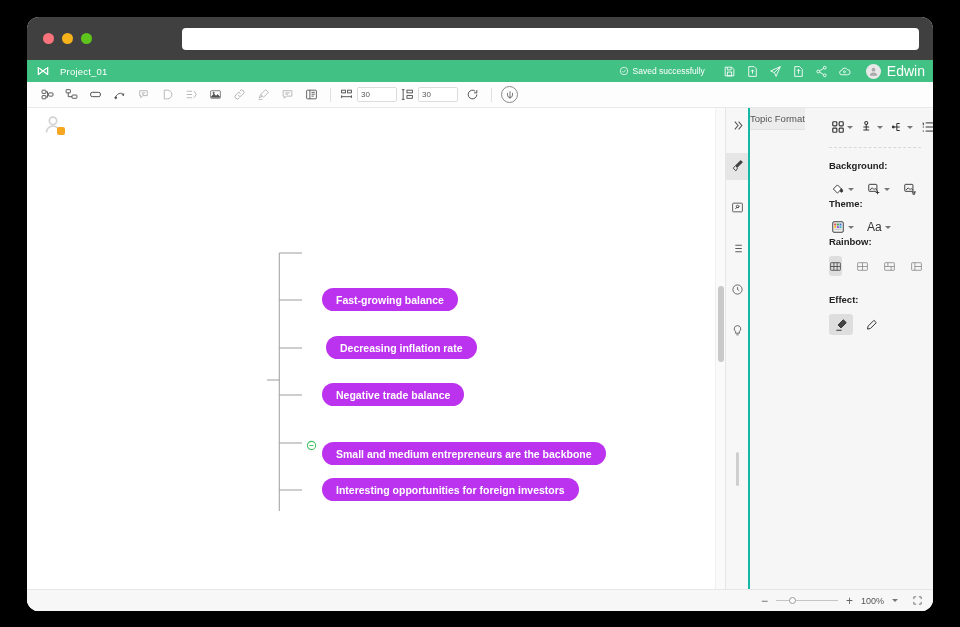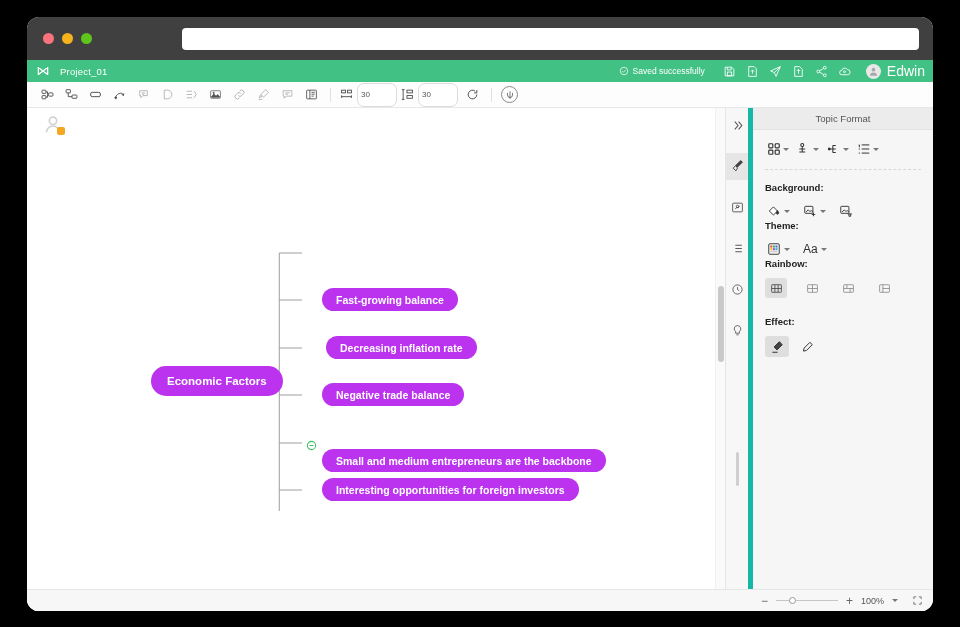--- a/index.html
+++ b/index.html
@@ -90,22 +90,22 @@
     border-radius: 3px; cursor: pointer;
   }
   .tb-btn svg { width: 13px; height: 13px; }
   .tb-btn.dim svg { opacity: .42; }
   .tb-sep {
     width: 1px; height: 14px; background: #e0e0e0; margin: 0 7px;
   }
   .num-group { display: flex; align-items: center; gap: 4px; margin: 0 2px; }
   .num-group svg { width: 13px; height: 13px; }
   .num-input {
-    width: 40px; height: 24px;
-    border: 1px solid #dcdcdc; border-radius: 7px;
+    width: 40px; height: 15px;
+    border: 1px solid #dcdcdc; border-radius: 2px;
     background: #fff; font-size: 8px; color: #555;
     padding: 0 3px; outline: none;
     font-family: "Liberation Sans", sans-serif;
   }
   #psi-btn {
     width: 17px; height: 17px; border-radius: 50%;
     border: 1.2px solid #8a8a8a;
     display: flex; align-items: center; justify-content: center;
     cursor: pointer; margin-left: 2px;
   }
@@ -190,22 +190,22 @@
   .rail-btn.active { background: #e6e6e6; }
   .rail-gap { height: 14px; }
   #rail-handle {
     margin-top: auto; margin-bottom: 125px;
     width: 3px; height: 34px; border-radius: 2px; background: #cfcfcf;
   }
 
   
   #panel {
     width: 185px; background: #f6f6f6;
-    border-left: 5px solid #14b8a6;
-    display: flex; flex-direction: column;
+    border-left: 2px solid #14b8a6;
+    display: flex;  gap: 12px;
   }
   #panel-title {
     height: 22px; background: #ececec;
     display: flex; align-items: center; justify-content: center;
     font-size: 9.5px; color: #555;
     border-bottom: 1px solid #e2e2e2;
   }
   #panel-body { flex: 1; padding: 10px 12px 0 12px; overflow: hidden; }
 
   .layout-row { display: flex; align-items: center; gap: 4px; padding-bottom: 11px; }
@@ -485,41 +485,38 @@
 
           <path d="M266 145 L290 145"></path>
           <path d="M266 192 L290 192"></path>
           <path d="M266 240 L290 240"></path>
           <path d="M266 287 L290 287"></path>
           <path d="M266 335 L290 335"></path>
           <path d="M266 382 L290 382"></path>
         </g>
       </svg>
 
-      <div class="node root" style="left:124px; top:258px;">
-        <span>Economic Factors</span>
-      </div>
 
       <div id="collapse-toggle">
         <svg viewBox="0 0 24 24" fill="#ffffff" stroke="#3fbf5f" stroke-width="2.2">
           <circle cx="12" cy="12" r="9"></circle>
             <path d="M7.5 12h9"></path>
         </svg>
       </div>
 
       <div class="node" style="left:295px; top:180px;">
         <span>Fast-growing balance</span>
       </div>
       <div class="node" style="left:299px; top:228px;justify-content:flex-end;">
         <span>Decreasing inflation rate</span>
       </div>
       <div class="node" style="left:295px; top:275px;">
         <span>Negative trade balance</span>
       </div>
-      <div class="node" style="left:295px; top:341px;justify-content:center;">
+      <div class="node" style="left:295px; top:334px;justify-content:center;">
         <span>Small and medium entrepreneurs are the backbone</span>
       </div>
       <div class="node" style="left:295px; top:370px;">
         <span>Interesting opportunities for foreign investors</span>
       </div>
 
       <div id="v-scroll-track">
         <div id="v-scroll-thumb"></div>
       </div>
       <div id="h-scroll-track">

